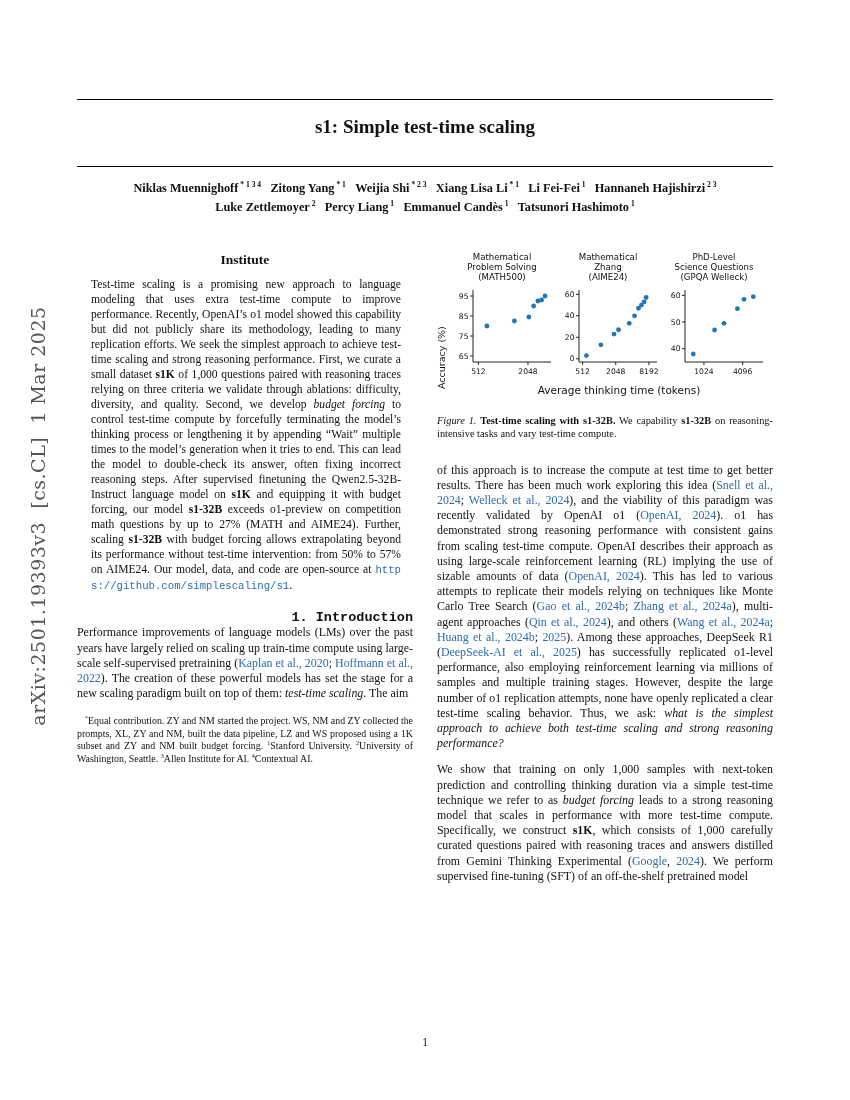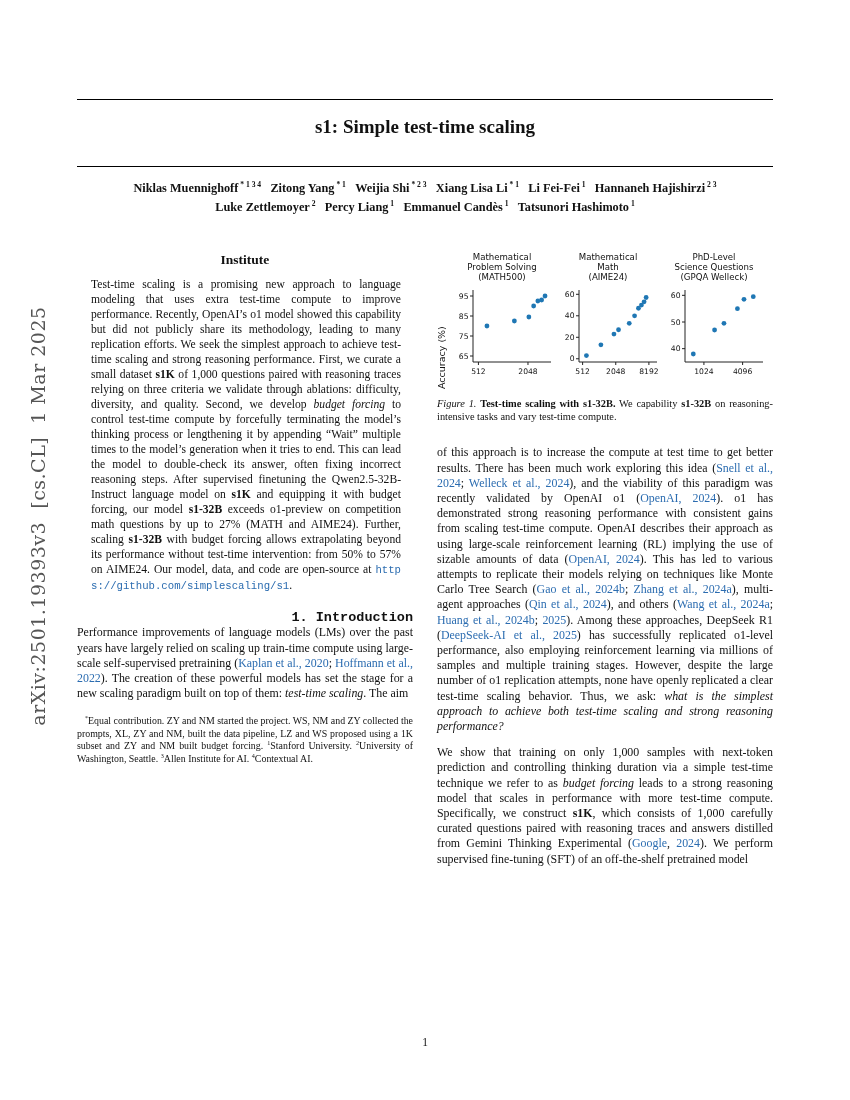--- a/index.html
+++ b/index.html
@@ -115,21 +115,21 @@
               <circle cx="79.8707573395952" cy="33" r="2.4" fill="#1f77b4"></circle>
               <circle cx="84.64420068541762" cy="22" r="2.4" fill="#1f77b4"></circle>
               <circle cx="88.85467611560847" cy="17" r="2.4" fill="#1f77b4"></circle>
               <circle cx="92.62107473165125" cy="16" r="2.4" fill="#1f77b4"></circle>
               <circle cx="96.02819671723101" cy="12" r="2.4" fill="#1f77b4"></circle>
             </svg>
           </div>
           <div class="subplot">
             <div class="sp-title">
               <div>Mathematical</div>
-              <div>Math</div>
+              <div>Zhang</div>
               <div>(AIME24)</div>
             </div>
             <svg width="106" height="97">
               <line x1="24" y1="6" x2="24" y2="78" stroke="#222" stroke-width="1"></line>
               <line x1="24" y1="78" x2="102" y2="78" stroke="#222" stroke-width="1"></line>
               <line x1="21" y1="74.77611940298507" x2="24" y2="74.77611940298507" stroke="#222" stroke-width="1"></line>
               <text x="19.5" y="77.37611940298507" text-anchor="end" font-size="7.6" fill="#111" font-family="DejaVu Sans, sans-serif">0</text>
               <line x1="21" y1="53.28358208955224" x2="24" y2="53.28358208955224" stroke="#222" stroke-width="1"></line>
               <text x="19.5" y="55.88358208955224" text-anchor="end" font-size="7.6" fill="#111" font-family="DejaVu Sans, sans-serif">20</text>
               <line x1="21" y1="31.791044776119406" x2="24" y2="31.791044776119406" stroke="#222" stroke-width="1"></line>
@@ -175,20 +175,21 @@
               <text x="81.61901871917092" y="90" text-anchor="middle" font-size="7.6" fill="#111" font-family="DejaVu Sans, sans-serif">4096</text>
               <circle cx="32.29838224126087" cy="70" r="2.4" fill="#1f77b4"></circle>
               <circle cx="53.575075458753886" cy="46" r="2.4" fill="#1f77b4"></circle>
               <circle cx="62.96838386127929" cy="39.33333333333333" r="2.4" fill="#1f77b4"></circle>
               <circle cx="76.41987631045149" cy="24.66666666666667" r="2.4" fill="#1f77b4"></circle>
               <circle cx="82.9759022288583" cy="15.333333333333336" r="2.4" fill="#1f77b4"></circle>
               <circle cx="92.27630858706272" cy="12.666666666666657" r="2.4" fill="#1f77b4"></circle>
             </svg>
           </div>
         </div>
+      <div class="fig-xlabel">Average thinking time (tokens)</div>
     </div>
     <p class="caption"><span class="r-i">Figure 1. </span><span class="r-b">Test-time scaling with s1-32B.</span><span class="r-n"> We capability </span><span class="r-b">s1-32B</span><span class="r-n"> on reasoning-intensive tasks and vary test-time compute.</span></p>
     <div class="cap-gap"></div>
     <p class="body-par"><span class="r-n">of this approach is to increase the compute at test time to get better results. There has been much work exploring this idea (</span><span class="r-l">Snell et al., 2024</span><span class="r-n">; </span><span class="r-l">Welleck et al., 2024</span><span class="r-n">), and the viability of this paradigm was recently validated by OpenAI o1 (</span><span class="r-l">OpenAI, 2024</span><span class="r-n">). o1 has demonstrated strong reasoning performance with consistent gains from scaling test-time compute. OpenAI describes their approach as using large-scale reinforcement learning (RL) implying the use of sizable amounts of data (</span><span class="r-l">OpenAI, 2024</span><span class="r-n">). This has led to various attempts to replicate their models relying on techniques like Monte Carlo Tree Search (</span><span class="r-l">Gao et al., 2024b</span><span class="r-n">; </span><span class="r-l">Zhang et al., 2024a</span><span class="r-n">), multi-agent approaches (</span><span class="r-l">Qin et al., 2024</span><span class="r-n">), and others (</span><span class="r-l">Wang et al., 2024a</span><span class="r-n">; </span><span class="r-l">Huang et al., 2024b</span><span class="r-n">; </span><span class="r-l">2025</span><span class="r-n">). Among these approaches, DeepSeek R1 (</span><span class="r-l">DeepSeek-AI et al., 2025</span><span class="r-n">) has successfully replicated o1-level performance, also employing reinforcement learning via millions of samples and multiple training stages. However, despite the large number of o1 replication attempts, none have openly replicated a clear test-time scaling behavior. Thus, we ask: </span><span class="r-i">what is the simplest approach to achieve both test-time scaling and strong reasoning performance?</span></p>
     <p class="body-par spaced"><span class="r-n">We show that training on only 1,000 samples with next-token prediction and controlling thinking duration via a simple test-time technique we refer to as </span><span class="r-i">budget forcing</span><span class="r-n"> leads to a strong reasoning model that scales in performance with more test-time compute. Specifically, we construct </span><span class="r-b">s1K</span><span class="r-n">, which consists of 1,000 carefully curated questions paired with reasoning traces and answers distilled from Gemini Thinking Experimental (</span><span class="r-l">Google</span><span class="r-n">, </span><span class="r-l">2024</span><span class="r-n">). We perform supervised fine-tuning (SFT) of an off-the-shelf pretrained model</span></p>
   </div>
 
   <div class="page-number">1</div>
 
 </div>

